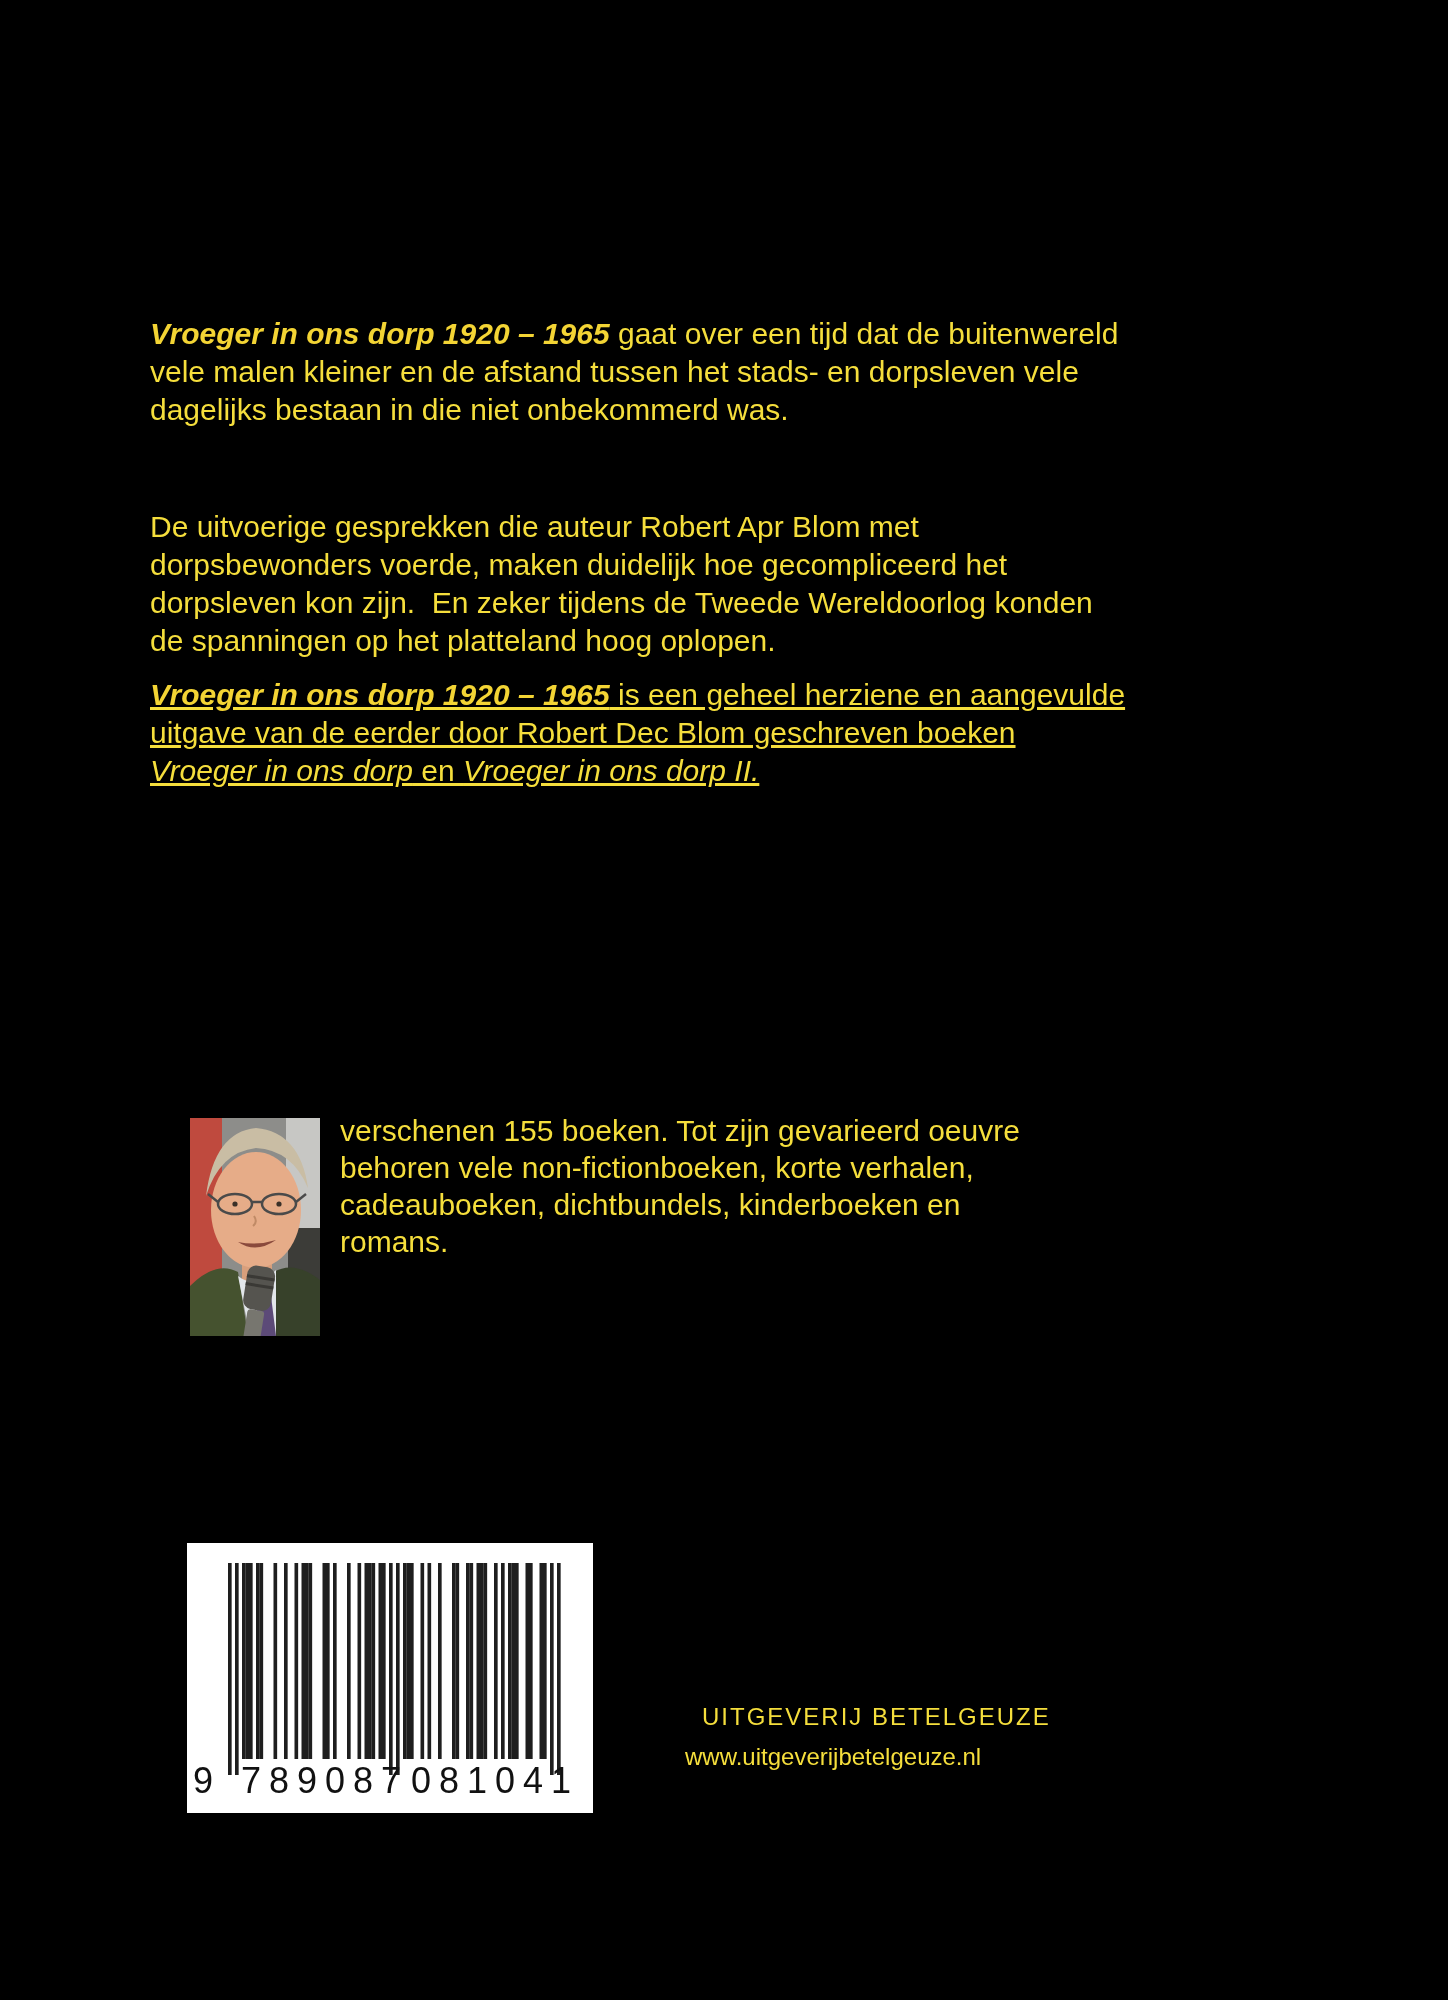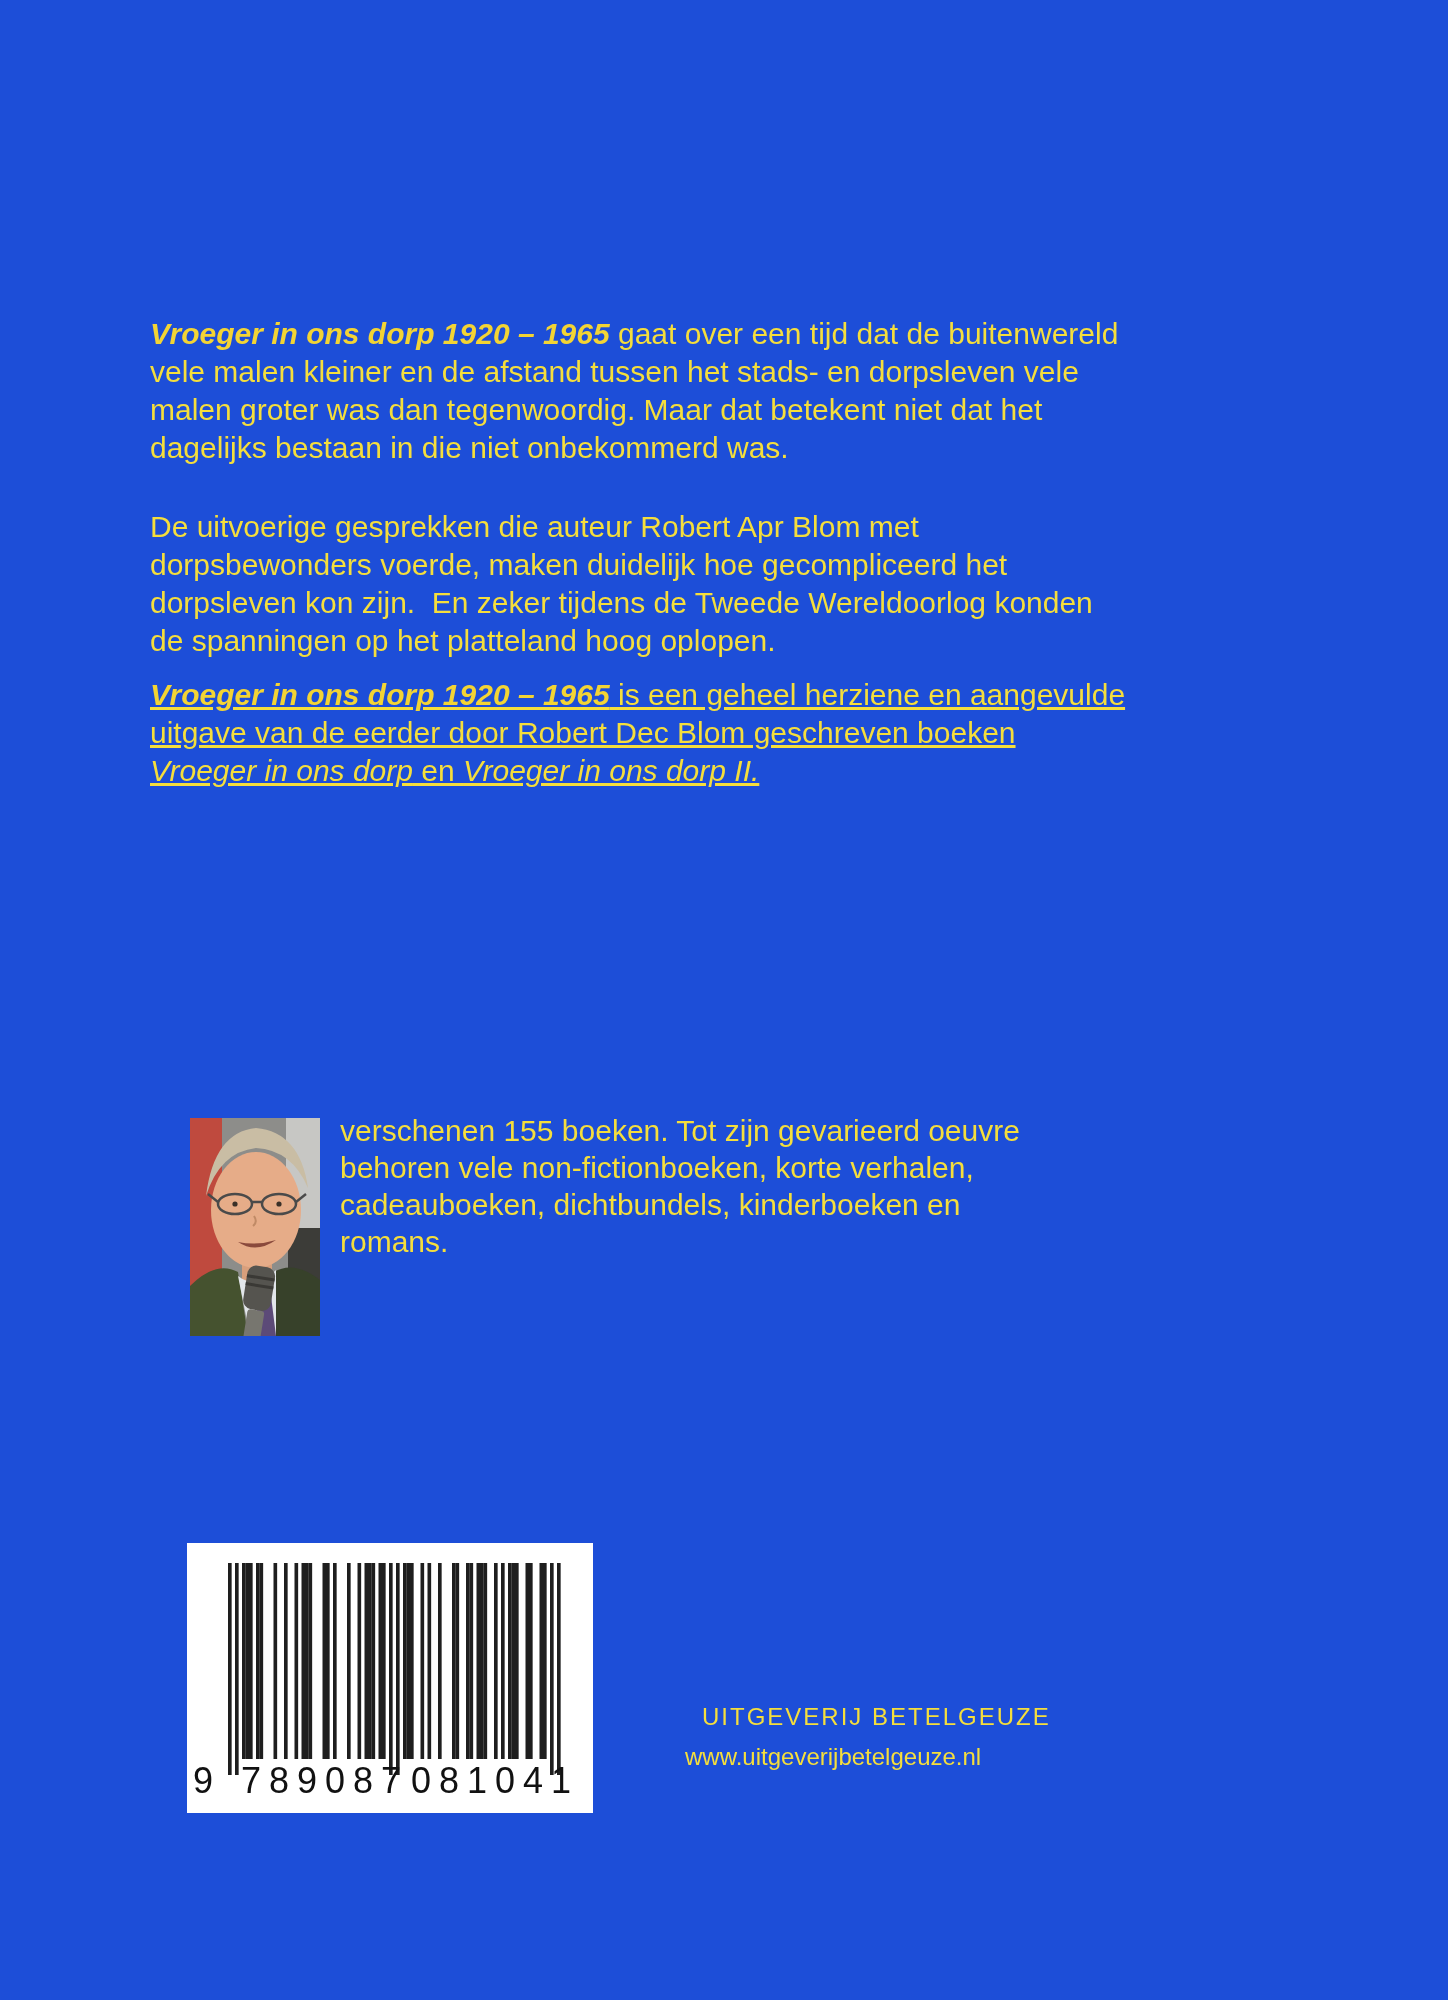--- a/index.html
+++ b/index.html
@@ -1,19 +1,19 @@
 <!DOCTYPE html>
 <html><head>
 <meta charset="utf-8">
 <style>
   html,body { margin:0; padding:0; background:#1c2250; }
   .page {
     position:relative;
     width:1448px; height:2000px;
-    background:#1d4ed8;
+    background:#000000;
     font-family:"Liberation Sans", sans-serif;
     overflow:hidden;
   }
   .copy {
     position:absolute; left:150px;
     color:#F5DE3C;
     font-size:30px; line-height:38px;
   }
   .copy .line { white-space:pre; }
   .run-bold-italic { font-weight:bold; font-style:italic; color:#F3D434; }
@@ -42,21 +42,20 @@
   .publisher .name { letter-spacing:2px; padding-left:17px; }
 </style>
 </head>
 <body>
 
 <div class="page">
 
   <div class="copy" id="para-0">
       <div class="line"><span class="run-bold-italic">Vroeger in ons dorp 1920 – 1965</span><span> gaat over een tijd dat de buitenwereld</span></div>
       <div class="line"><span>vele malen kleiner en de afstand tussen het stads- en dorpsleven vele</span></div>
-      <div class="line"><span>malen groter was dan tegenwoordig. Maar dat betekent niet dat het</span></div>
       <div class="line"><span>dagelijks bestaan in die niet onbekommerd was.</span></div>
     </div>
   <div class="copy" id="para-1">
       <div class="line"><span>De uitvoerige gesprekken die auteur Robert Apr Blom met</span></div>
       <div class="line"><span>dorpsbewonders voerde, maken duidelijk hoe gecompliceerd het</span></div>
       <div class="line"><span>dorpsleven kon zijn.  En zeker tijdens de Tweede Wereldoorlog konden</span></div>
       <div class="line"><span>de spanningen op het platteland hoog oplopen.</span></div>
     </div>
   <div class="copy" id="para-2">
       <div class="line"><span class="run-bold-italic">Vroeger in ons dorp 1920 – 1965</span><span> is een geheel herziene en aangevulde</span></div>

